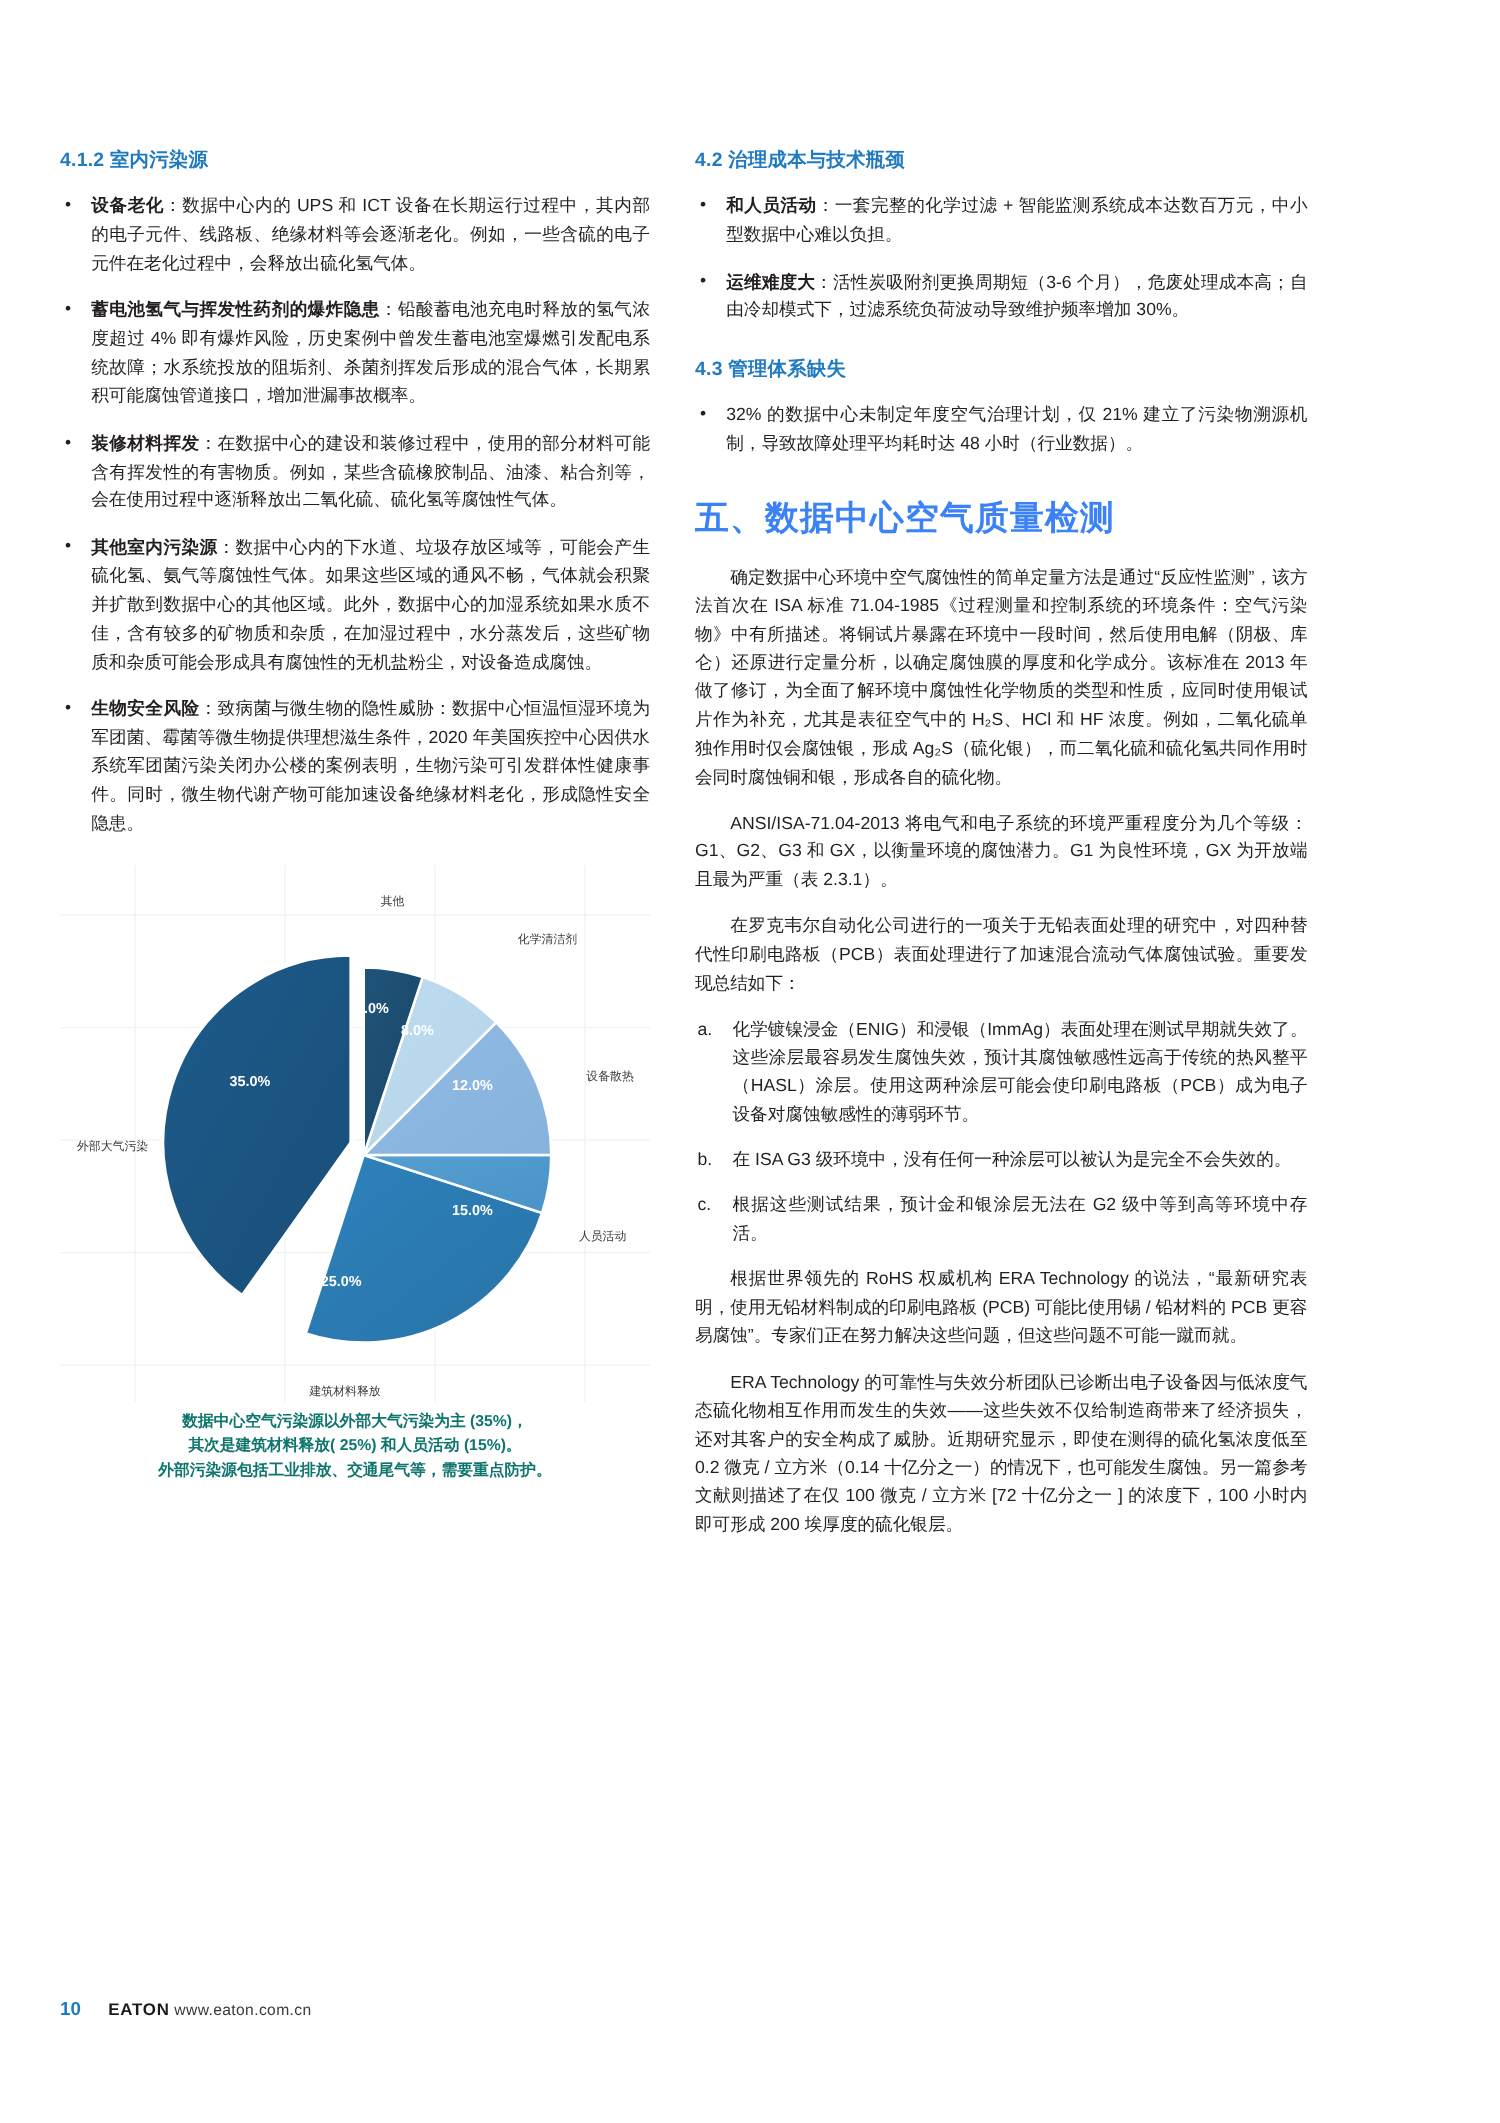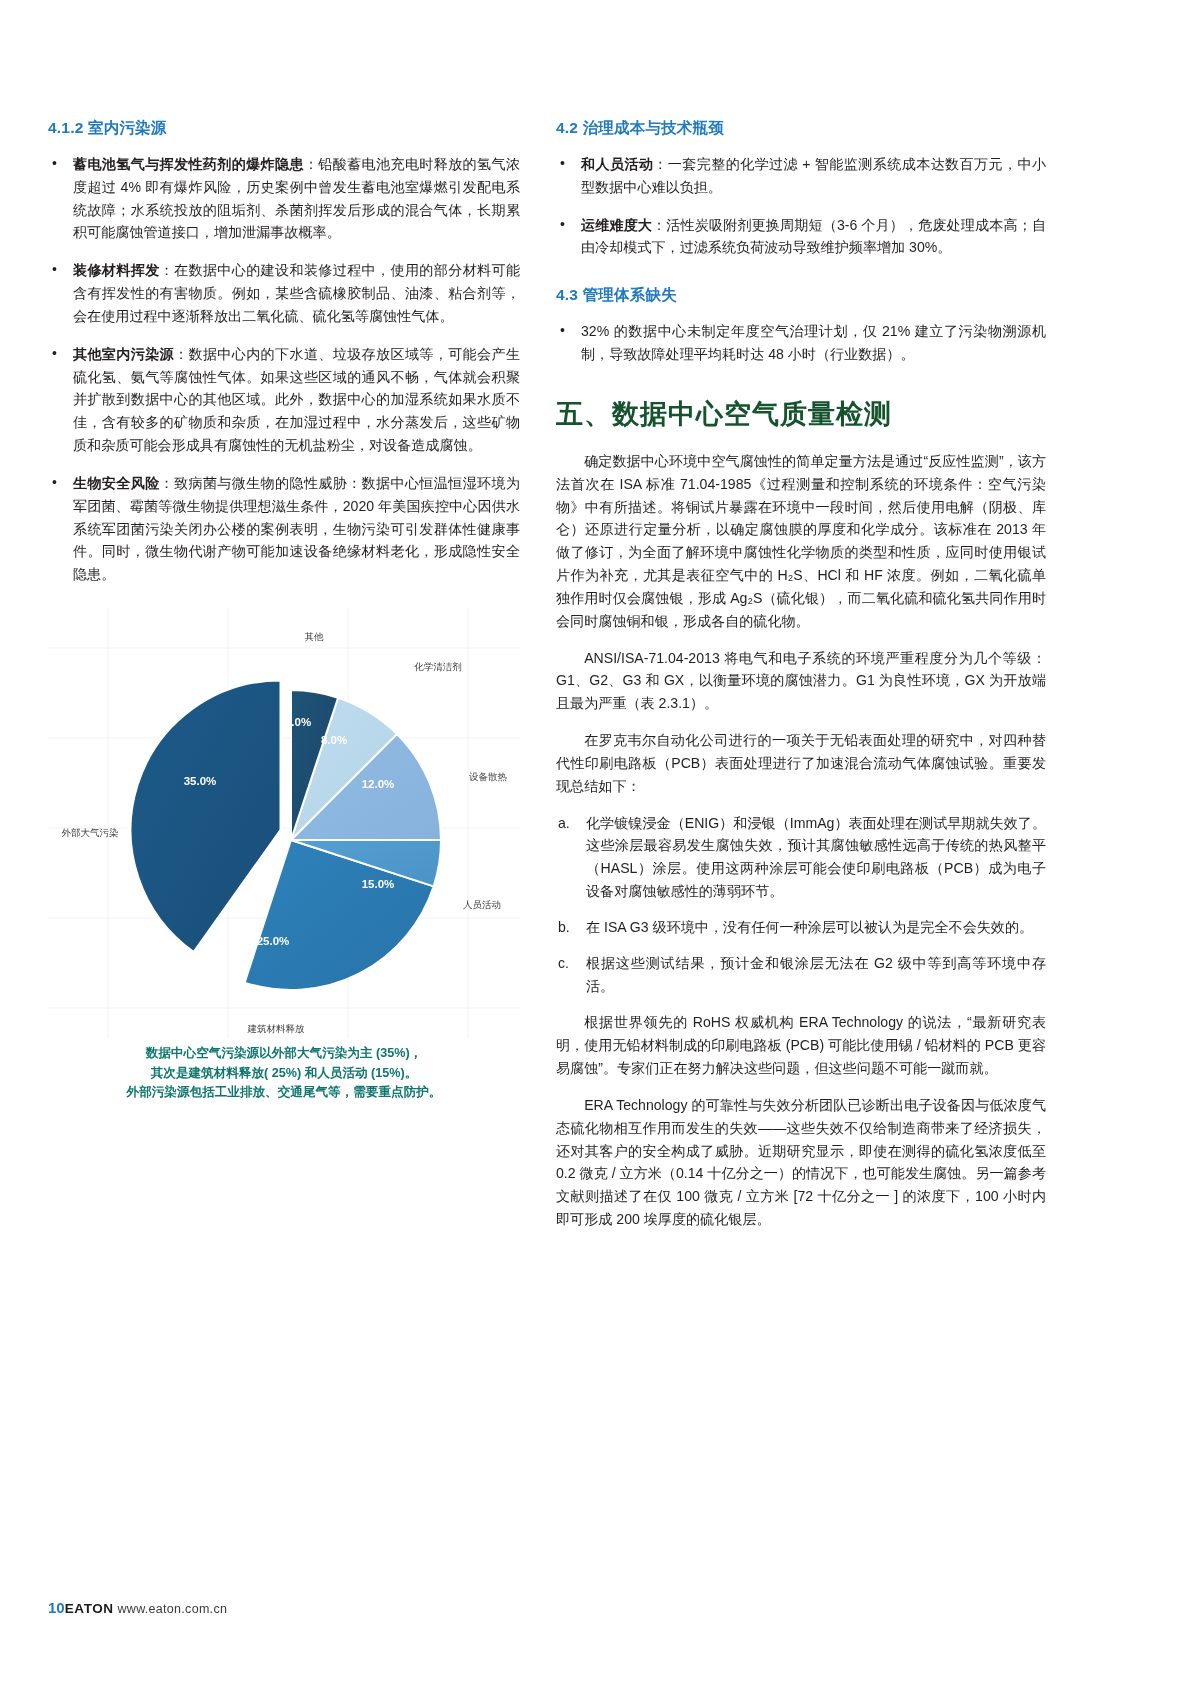--- a/index.html
+++ b/index.html
@@ -33,21 +33,21 @@
   .col.right { width: 490px; }
 
   h3.sec {
     color: #1f7ac0;
     font-size: 15.5px;
     font-weight: bold;
     margin: 0 0 14px 0;
     letter-spacing: 0.2px;
   }
   h2.bigsec {
-    color: #14532d;
+    color: #3b82f6;
     font-size: 27px;
     font-weight: bold;
     margin: 30px 0 18px 0;
     letter-spacing: 1px;
   }
   ul.bullets {
     list-style: none;
     margin: 0;
     padding: 0;
   }
@@ -127,20 +127,21 @@
     font-weight: bold;
   }
 
   
   .footer {
     position: absolute;
     left: 48px;
     bottom: 44px;
     display: flex;
     align-items: baseline;
+    gap: 22px;
   }
   .pagenum {
     color: #1f7ac0;
     font-weight: bold;
     font-size: 15px;
   }
   .brand {
     font-size: 12.5px;
     color: #3a3a3a;
     letter-spacing: 0.3px;
@@ -158,20 +159,23 @@
 
 <div class="page">
 
   <div class="cols">
 
     <div class="col left">
 
       <h3 class="sec">4.1.2  室内污染源</h3>
 
       <ul class="bullets">
+        <li>
+          <span class="lead">设备老化</span><span>：数据中心内的 UPS 和 ICT 设备在长期运行过程中，其内部的电子元件、线路板、绝缘材料等会逐渐老化。例如，一些含硫的电子元件在老化过程中，会释放出硫化氢气体。</span>
+        </li>
         <li>
           <span class="lead">蓄电池氢气与挥发性药剂的爆炸隐患</span><span>：铅酸蓄电池充电时释放的氢气浓度超过 4% 即有爆炸风险，历史案例中曾发生蓄电池室爆燃引发配电系统故障；水系统投放的阻垢剂、杀菌剂挥发后形成的混合气体，长期累积可能腐蚀管道接口，增加泄漏事故概率。</span>
         </li>
         <li>
           <span class="lead">装修材料挥发</span><span>：在数据中心的建设和装修过程中，使用的部分材料可能含有挥发性的有害物质。例如，某些含硫橡胶制品、油漆、粘合剂等，会在使用过程中逐渐释放出二氧化硫、硫化氢等腐蚀性气体。</span>
         </li>
         <li>
           <span class="lead">其他室内污染源</span><span>：数据中心内的下水道、垃圾存放区域等，可能会产生硫化氢、氨气等腐蚀性气体。如果这些区域的通风不畅，气体就会积聚并扩散到数据中心的其他区域。此外，数据中心的加湿系统如果水质不佳，含有较多的矿物质和杂质，在加湿过程中，水分蒸发后，这些矿物质和杂质可能会形成具有腐蚀性的无机盐粉尘，对设备造成腐蚀。</span>
         </li>
         <li>

